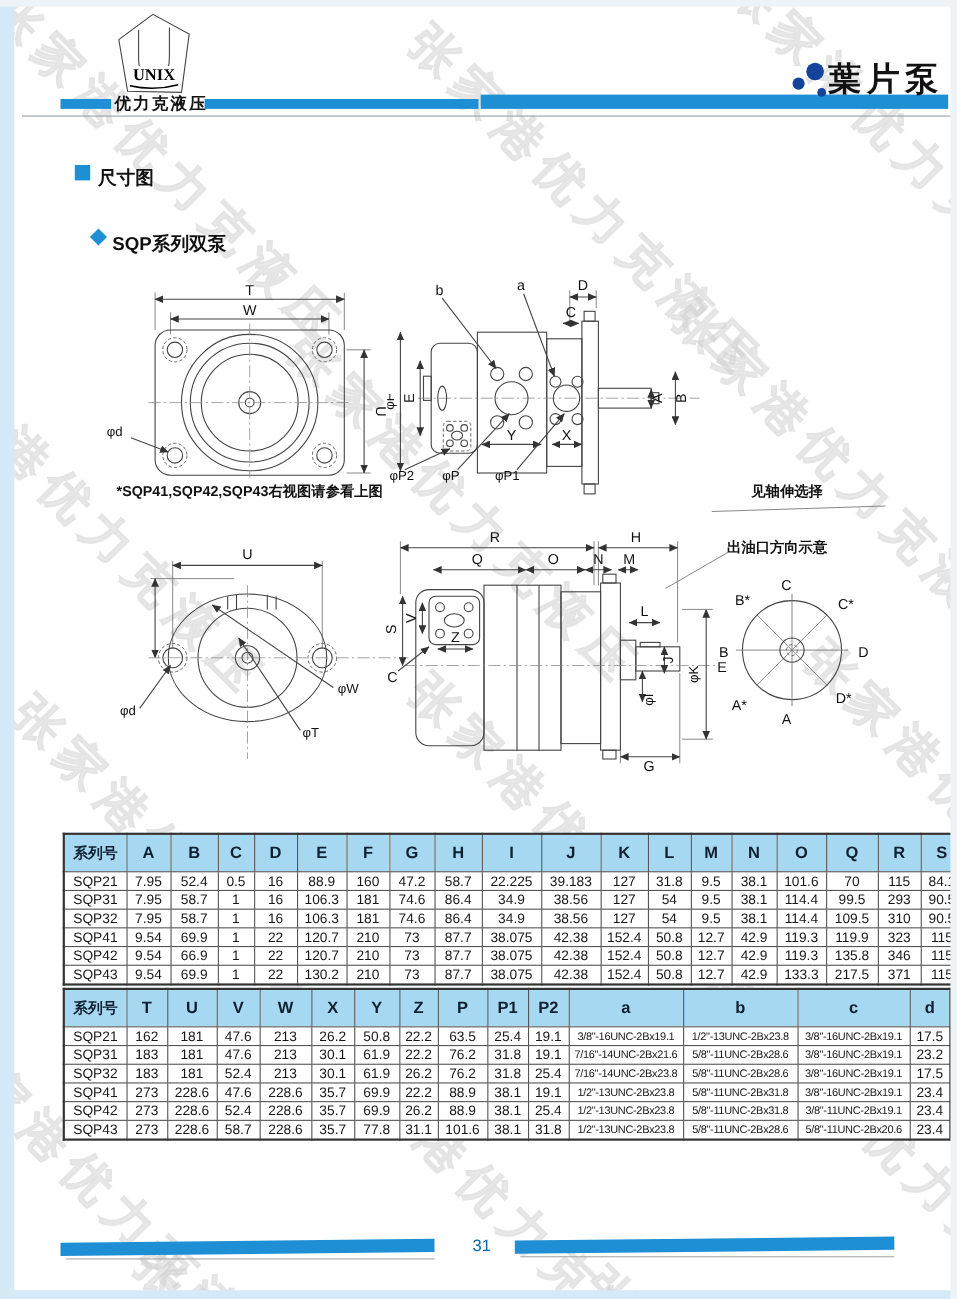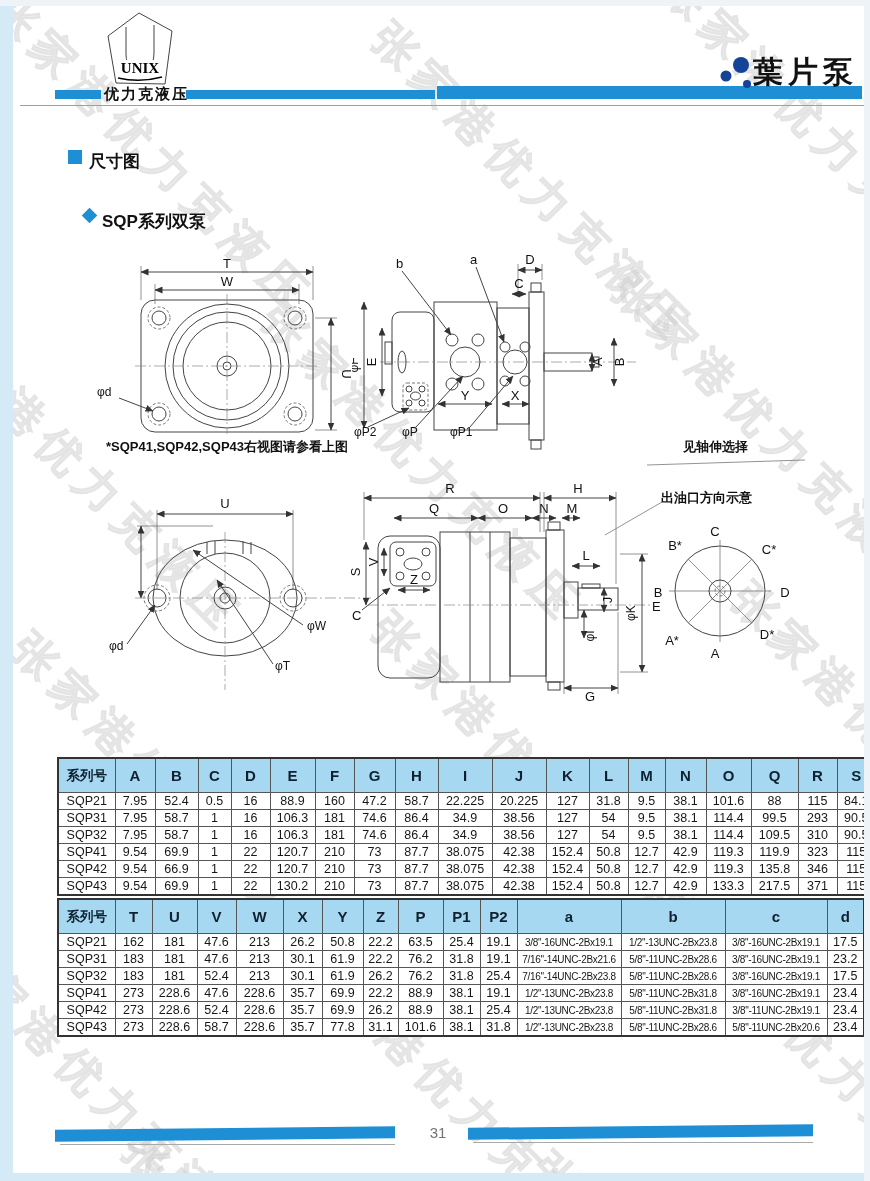--- a/index.html
+++ b/index.html
@@ -43,21 +43,21 @@
   thead th{background:#a6d8f2;height:33px;font-size:15px;font-weight:bold;color:#102030;}
   thead th:first-child{font-size:13.5px;}
   tbody td{height:16px;font-size:12.5px;color:#171717;}
   tbody td:first-child{font-size:12.5px;text-align:center;}
   td.sm{font-size:10px;letter-spacing:-0.3px;}
   #tbl2{margin-top:2px;}
   
   #footnote{left:57px;top:1040px;font-size:13px;font-weight:bold;letter-spacing:.5px;}
   .fbar{position:absolute;height:12px;background:#1e8fd5;transform:skewY(-0.6deg);z-index:1;}
   .fbar-shadow{position:absolute;height:1px;background:#a9a9a9;z-index:1;}
-  #page-num{left:408px;top:1124px;width:60px;text-align:center;font-size:15px;color:#737373;}
+  #page-num{left:408px;top:1124px;width:60px;text-align:center;font-size:15px;color:#0369a1;}
 </style>
 </head>
 <body>
 
 <div id="page">
 
   <div id="wm-layer">
       <span class="wm" style="left: 20px; top: -20px;">张家港优力克液压</span>
       <span class="wm" style="left: 400px; top: 10px;">张家港优力克液压</span>
       <span class="wm" style="left: 690px; top: -40px;">张家港优力克液压</span>
@@ -383,27 +383,27 @@
             <td>SQP21</td>
             <td>7.95</td>
             <td>52.4</td>
             <td>0.5</td>
             <td>16</td>
             <td>88.9</td>
             <td>160</td>
             <td>47.2</td>
             <td>58.7</td>
             <td>22.225</td>
-            <td>20.225</td>
+            <td>39.183</td>
             <td>127</td>
             <td>31.8</td>
             <td>9.5</td>
             <td>38.1</td>
             <td>101.6</td>
-            <td>88</td>
+            <td>70</td>
             <td>115</td>
             <td>84.1</td>
           </tr>
           <tr>
             <td>SQP31</td>
             <td>7.95</td>
             <td>58.7</td>
             <td>1</td>
             <td>16</td>
             <td>106.3</td>

